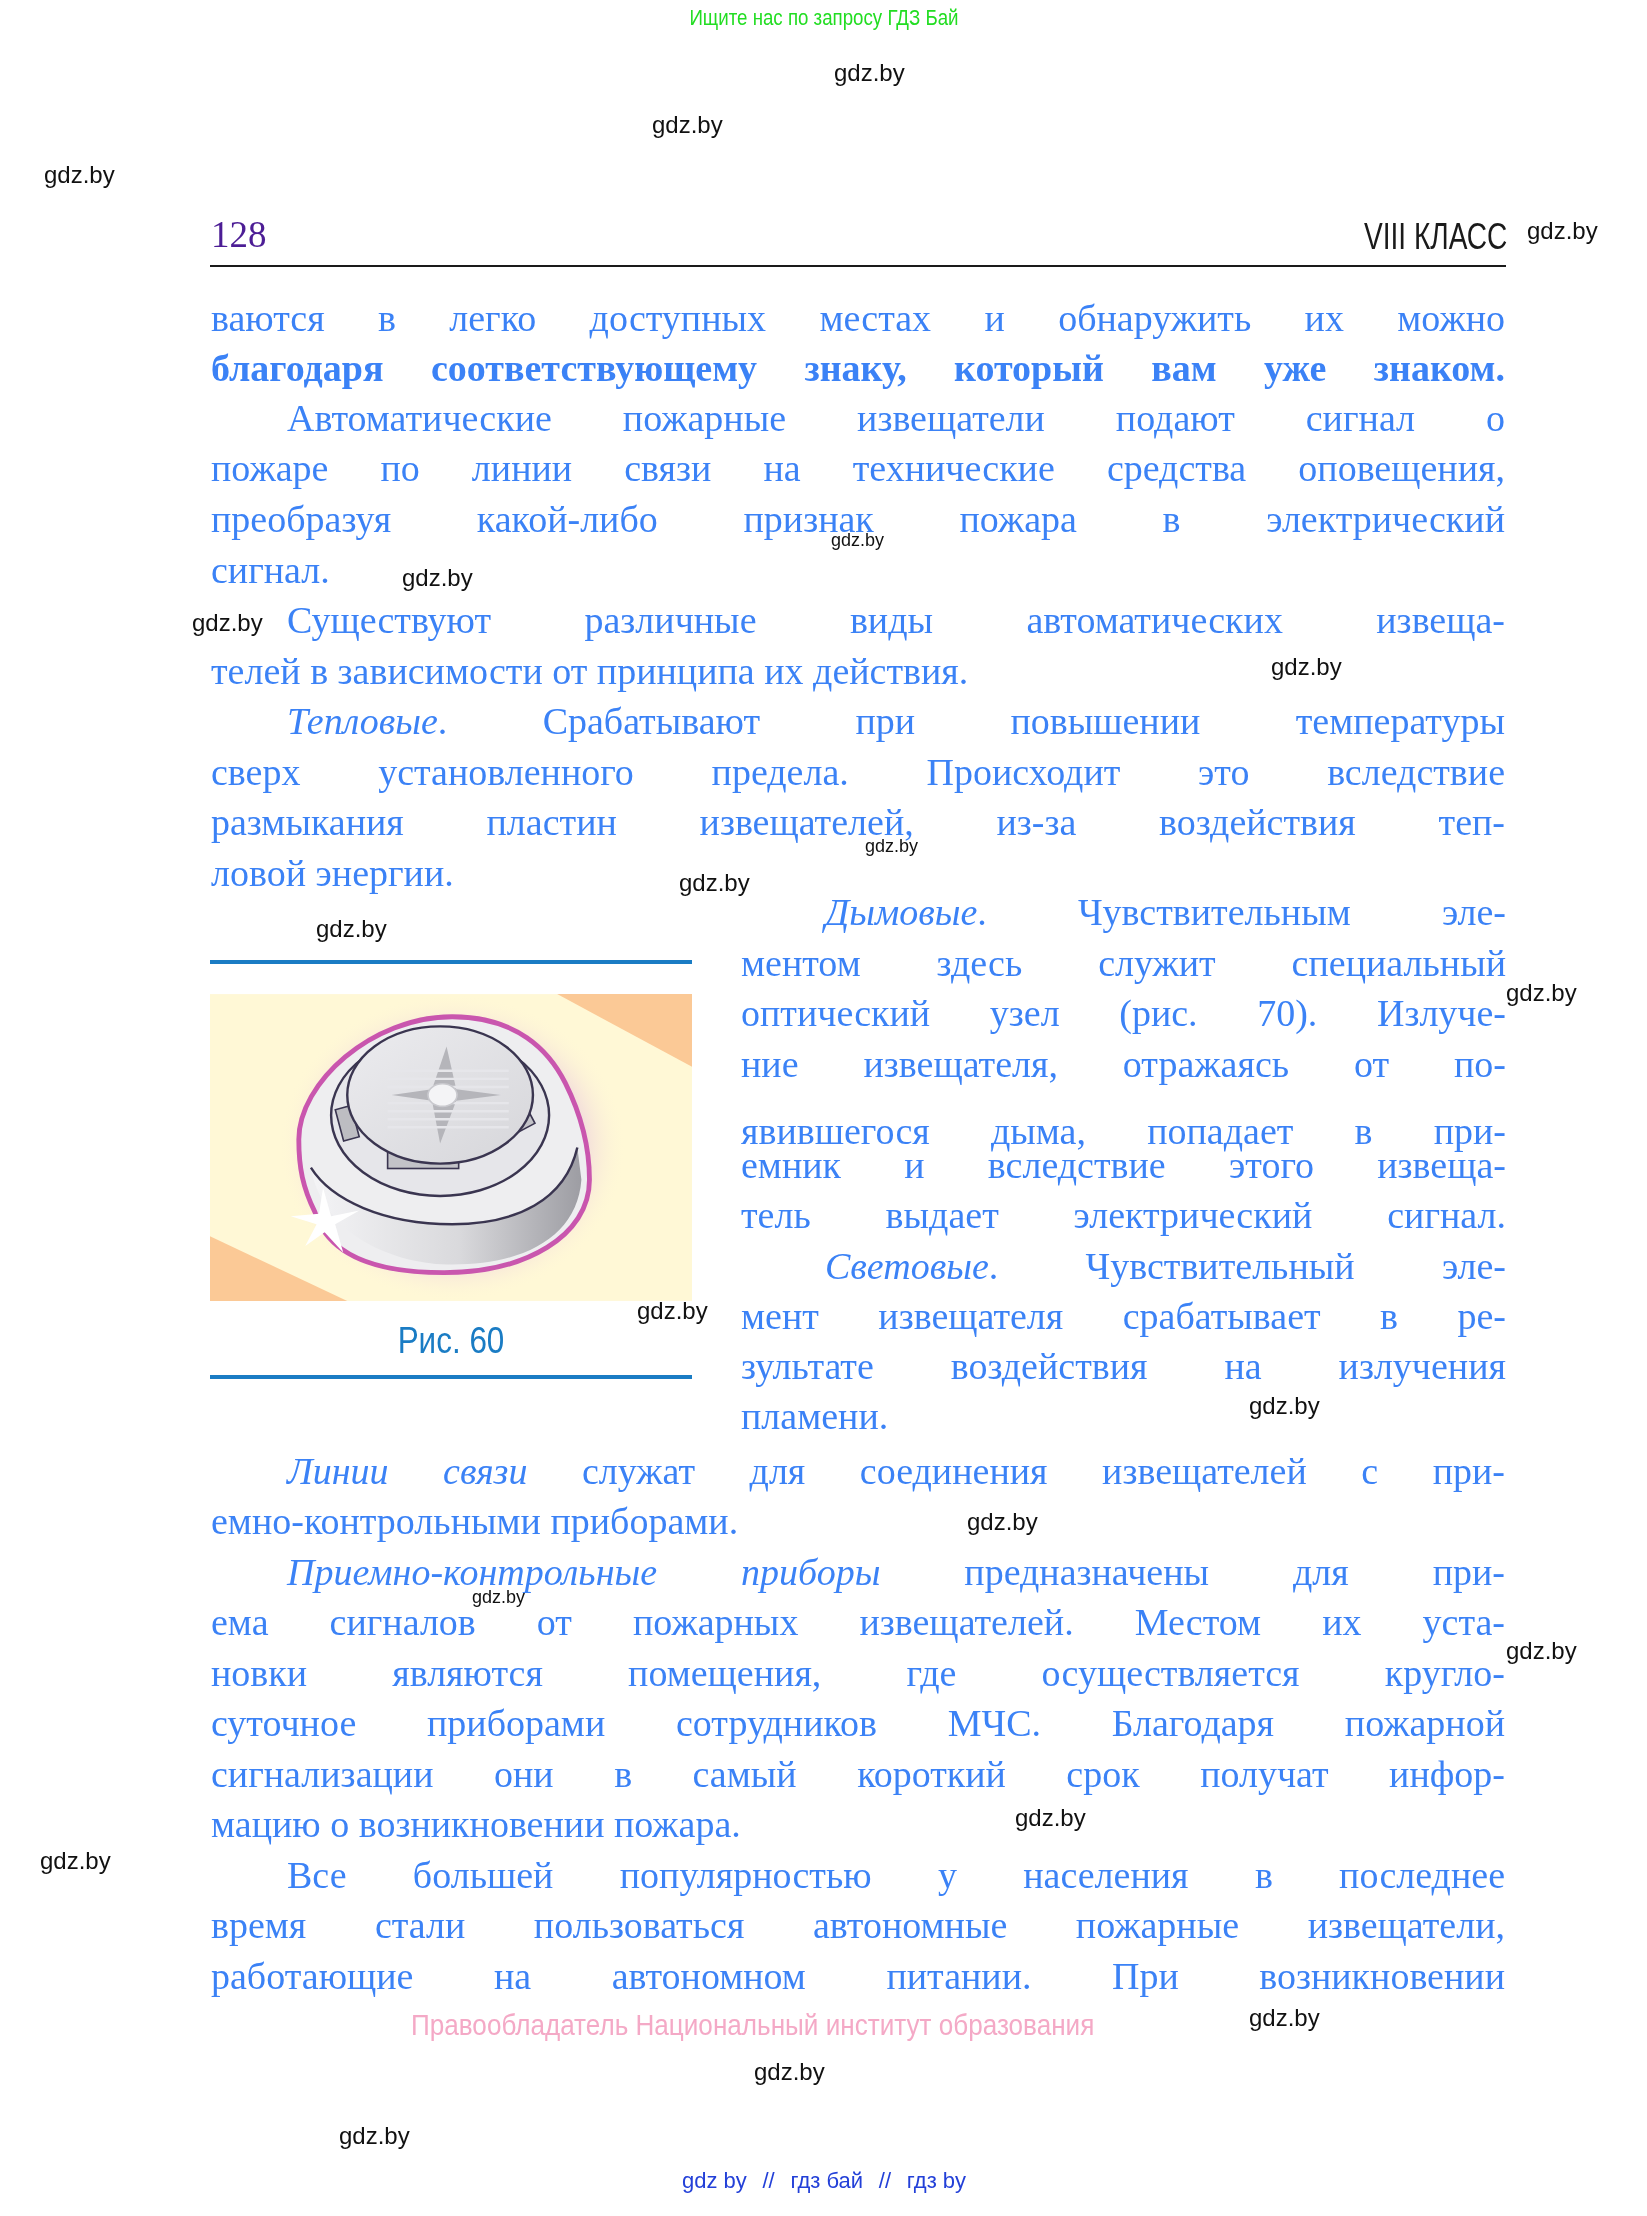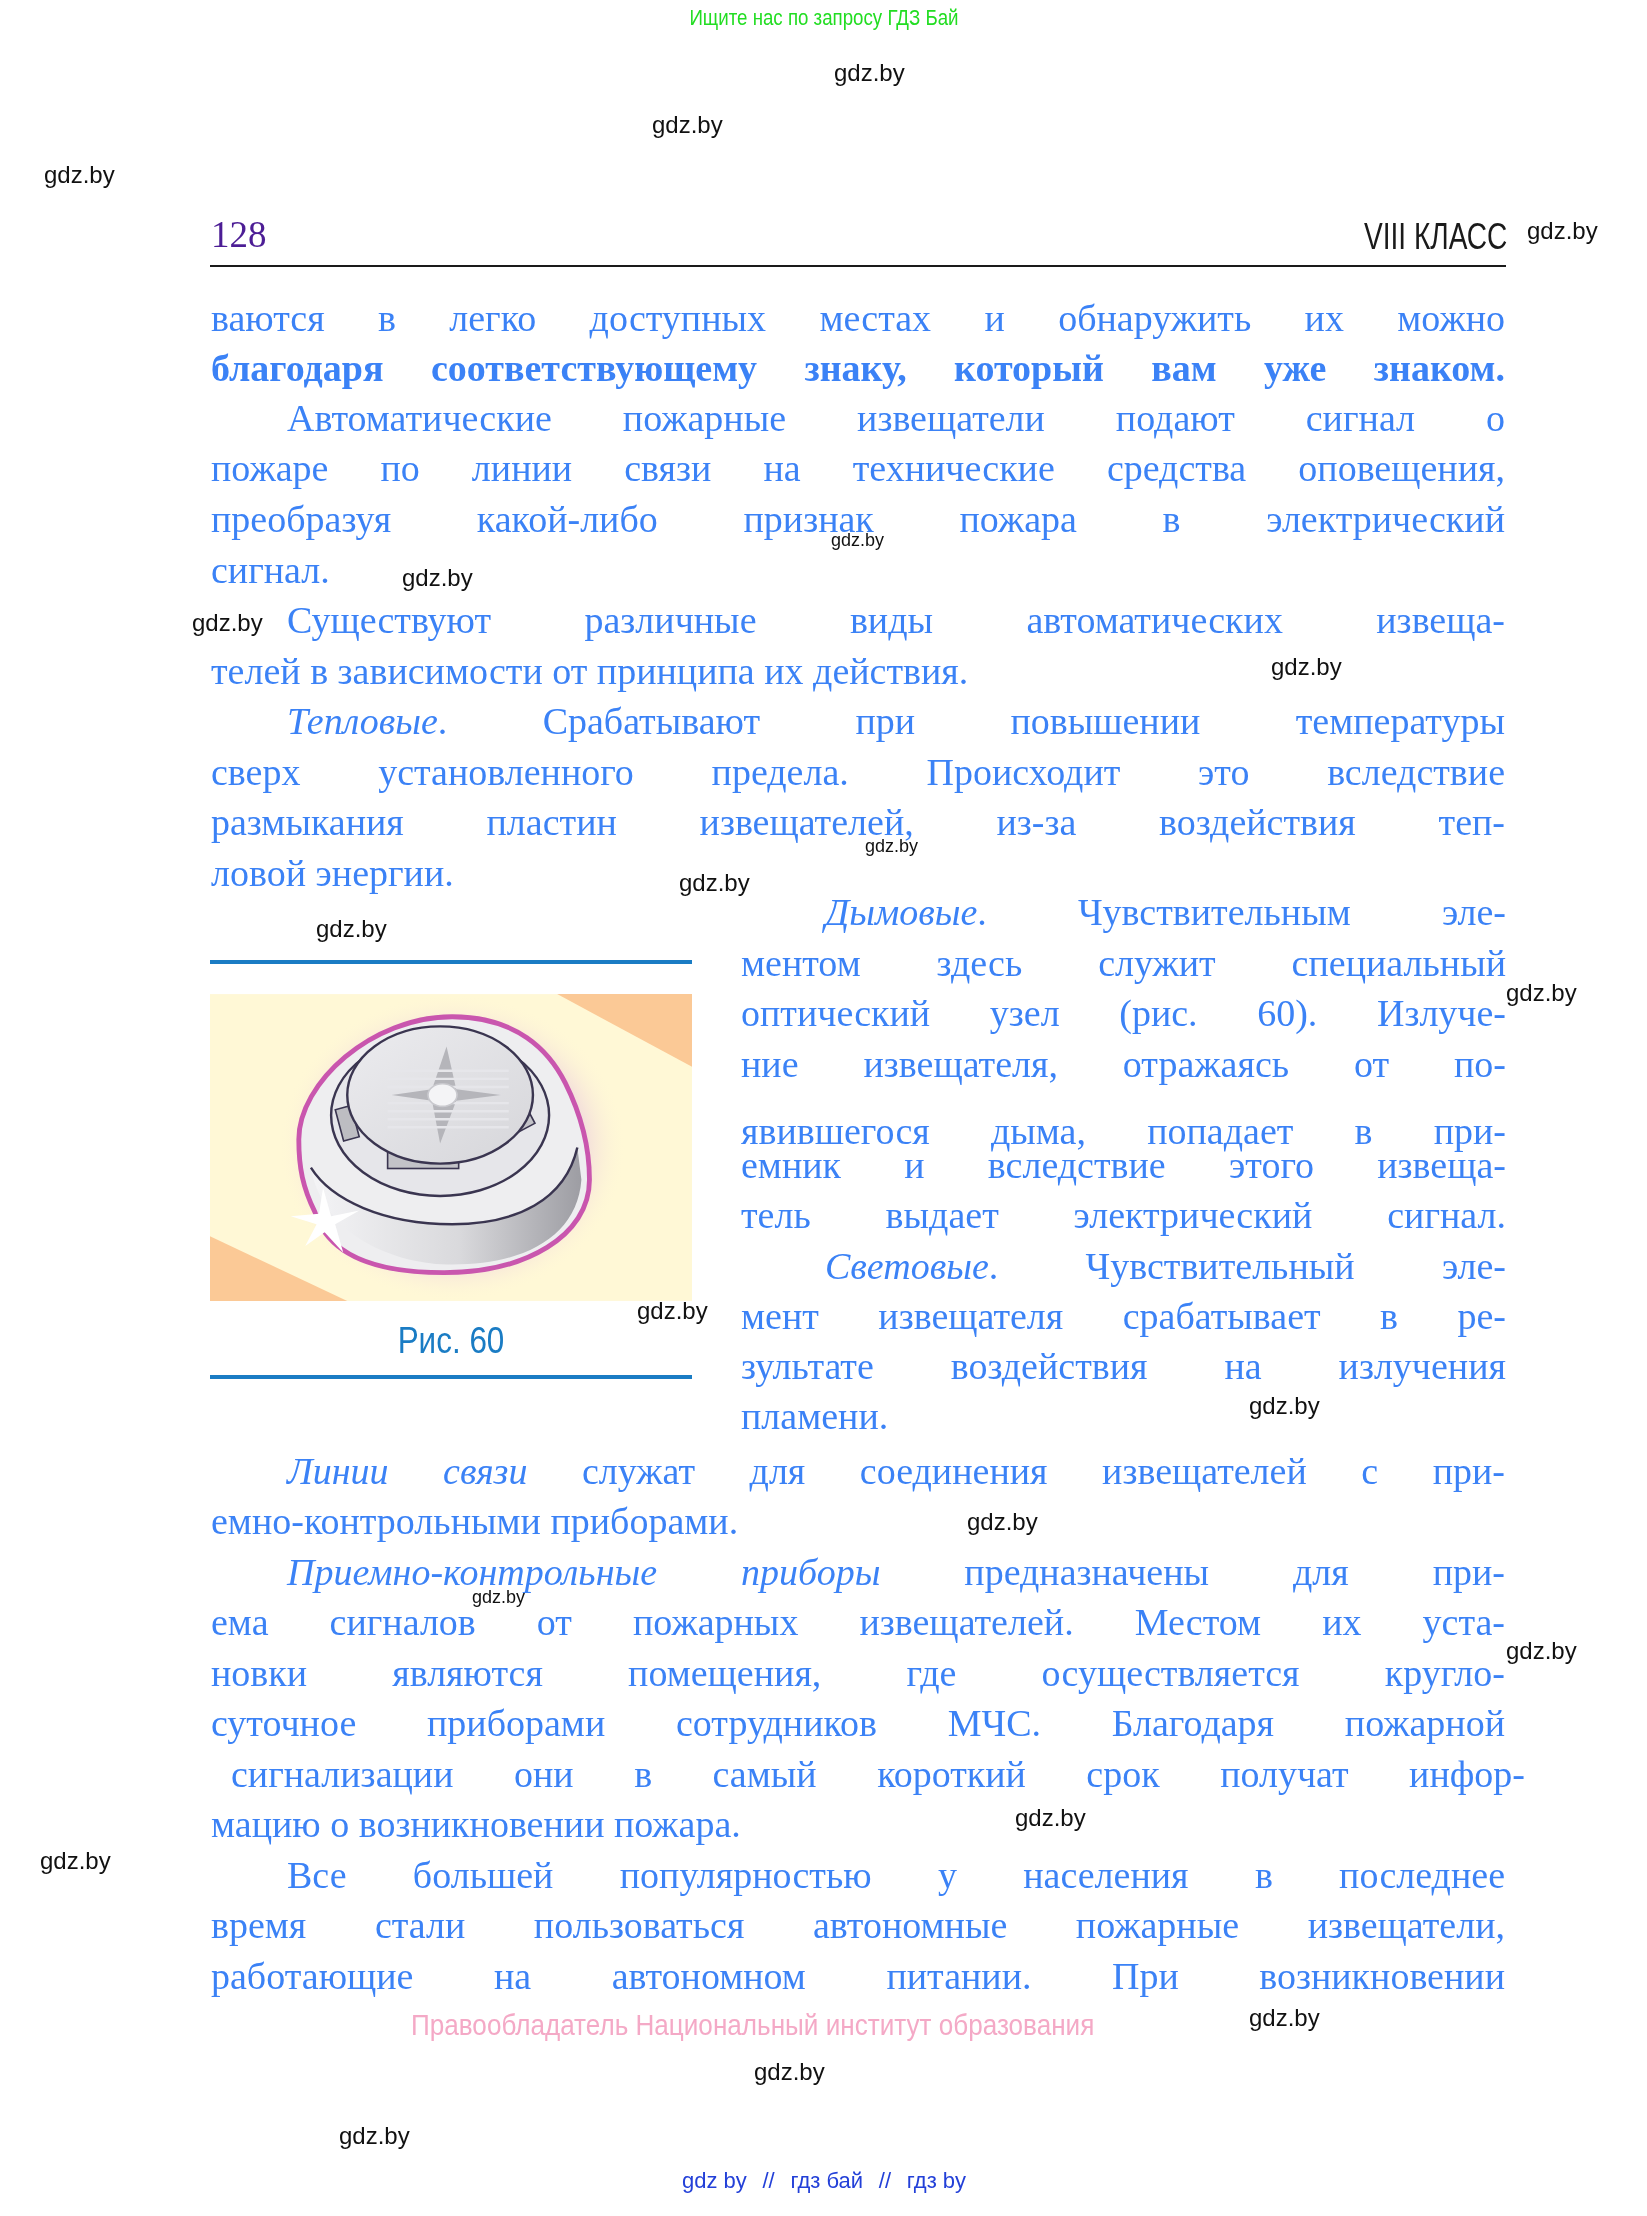--- a/index.html
+++ b/index.html
@@ -112,21 +112,21 @@
     <polygon points="140,240 150,275 185,268 155,285 165,320 142,295 118,312 132,285 100,275 135,272" fill="#ffffff"></polygon>
   </svg>
 </div>
 <div class="wm" style="left:637px; top:1299px;">gdz.by</div>
 <div class="caption">Рис. 60</div>
 <div class="fig-rule" style="top:1375px;"></div>
 
 <div class="line right indent" style="top:893px;"><span><i>Дымовые</i><span>. Чувствительным эле-</span></span></div>
 <div class="line right" style="top:944px;">ментом здесь служит специальный</div>
 <div class="wm" style="left:1506px; top:981px;">gdz.by</div>
-<div class="line right" style="top:994px;">оптический узел (рис. 60). Излуче-</div>
+<div class="line right" style="top:994px;">оптический узел (рис. 70). Излуче-</div>
 <div class="line right" style="top:1045px;">ние извещателя, отражаясь от по-</div>
 <div class="line right" style="top:1095px;margin-top:17px;">явившегося дыма, попадает в при-</div>
 <div class="line right" style="top:1146px;">емник и вследствие этого извеща-</div>
 <div class="line right" style="top:1196px;">тель выдает электрический сигнал.</div>
 
 <div class="line right indent" style="top:1247px;"><span><i>Световые</i><span>. Чувствительный эле-</span></span></div>
 <div class="line right" style="top:1297px;">мент извещателя срабатывает в ре-</div>
 <div class="line right" style="top:1347px;">зультате воздействия на излучения</div>
 <div class="wm" style="left:1249px; top:1394px;">gdz.by</div>
 <div class="line right last" style="top:1397px;">пламени.</div>
@@ -134,21 +134,21 @@
 <div class="line full indent" style="top:1452px;"><span><i>Линии связи</i><span> служат для соединения извещателей с при-</span></span></div>
 <div class="line full last" style="top:1502px;">емно-контрольными приборами.</div>
 <div class="wm" style="left:967px; top:1510px;">gdz.by</div>
 
 <div class="line full indent" style="top:1553px;"><span><i>Приемно-контрольные приборы</i><span> предназначены для при-</span></span></div>
 <div class="wm small" style="left:472px; top:1588px;">gdz.by</div>
 <div class="line full" style="top:1603px;">ема сигналов от пожарных извещателей. Местом их уста-</div>
 <div class="wm" style="left:1506px; top:1639px;">gdz.by</div>
 <div class="line full" style="top:1654px;">новки являются помещения, где осуществляется кругло-</div>
 <div class="line full" style="top:1704px;">суточное приборами сотрудников МЧС. Благодаря пожарной</div>
-<div class="line full" style="top:1755px;margin-left:20px;">сигнализации они в самый короткий срок получат инфор-</div>
+<div class="line full" style="top:1755px;">сигнализации они в самый короткий срок получат инфор-</div>
 <div class="line full last" style="top:1805px;">мацию о возникновении пожара.</div>
 <div class="wm" style="left:1015px; top:1806px;">gdz.by</div>
 
 <div class="wm" style="left:40px; top:1849px;">gdz.by</div>
 <div class="line full indent" style="top:1856px;">Все большей популярностью у населения в последнее</div>
 <div class="line full" style="top:1906px;">время стали пользоваться автономные пожарные извещатели,</div>
 <div class="line full" style="top:1957px;">работающие на автономном питании. При возникновении</div>
 
 <div class="copyright">Правообладатель Национальный институт образования</div>
 <div class="wm" style="left:1249px; top:2006px;">gdz.by</div>

